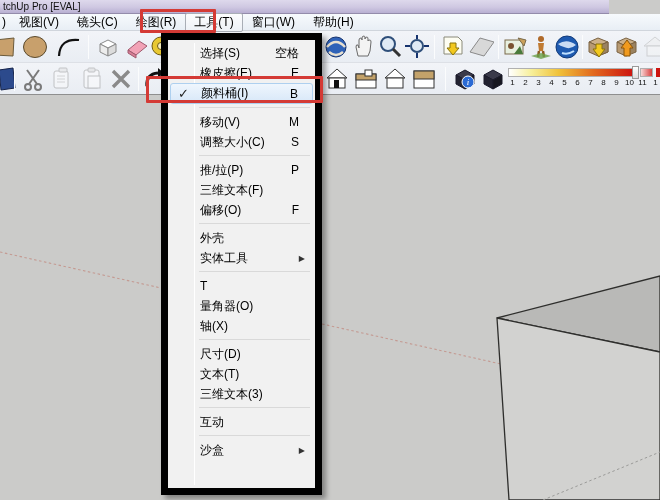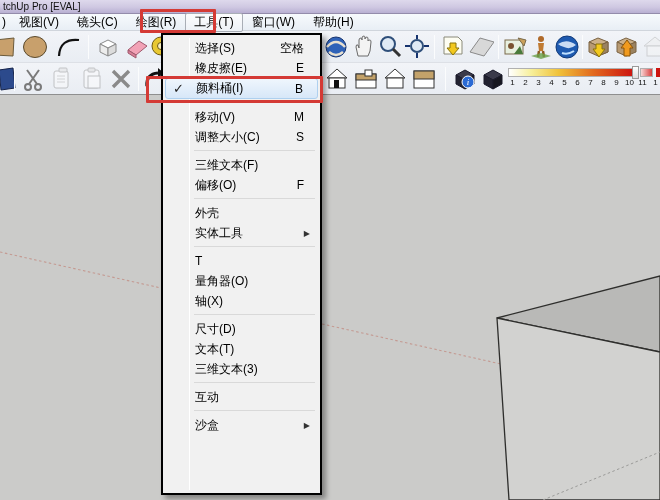--- a/index.html
+++ b/index.html
@@ -4,21 +4,21 @@
 <style>
   * { margin:0; padding:0; box-sizing:border-box; }
   html,body { width:660px; height:500px; overflow:hidden; }
   body {
     font-family:"Liberation Sans","DejaVu Sans",sans-serif;
     position:relative; background:#cbcbc9; font-size:12px; color:#000;
   }
 
   
   .titlebar {
-    position:absolute; left:0; top:0; width:660px; height:14px;
+    position:absolute; left:0; top:0; width:609px; height:14px;
     background:linear-gradient(#ded9ec 0%, #cfc8e2 55%, #b9b0d2 100%);
     border-bottom:1px solid #948cab;
     display:flex; align-items:center; padding-left:3px;
     font-size:10px; color:#111; z-index:5;
   }
 
   
   .menubar {
     position:absolute; left:0; top:14px; width:660px; height:17px;
     background:linear-gradient(#f7fafd, #e8eef5);
@@ -58,21 +58,21 @@
     display:flex; }
   .scale-nums span { width:13px; text-align:center; font-size:8px; color:#111; }
 
   
   .canvas { position:absolute; left:0; top:95px; width:660px; height:405px;
     background:#cbcbc9; z-index:1; }
 
   
   .menu {
     position:absolute; left:161px; top:33px; width:161px; height:462px;
-    background:#f1f1f1; border:2px solid #000000;
+    background:#f1f1f1; border:7px solid #000000;
     box-shadow:4px 4px 5px rgba(0,0,0,.35);
     z-index:20; padding:3px 2px;
   }
   .menu .gutterline { position:absolute; left:26px; top:3px; bottom:3px; width:1px;
     background:#e2e2e2; border-right:1px solid #ffffff; }
   .menu-item { position:relative; height:20px; display:flex; align-items:center;
     padding-left:30px; padding-right:8px; }
   .menu-item .lbl { flex:1 1 auto; white-space:nowrap; }
   .menu-item .sc  { flex:0 0 auto; text-align:right; padding-right:6px; }
   .menu-item .arrow { flex:0 0 auto; font-size:8px; color:#333; }
@@ -374,20 +374,24 @@
     <span class="sc">M</span>
   </div>
   <div class="menu-item">
     <span class="lbl">调整大小(C)</span>
     <span class="sc">S</span>
   </div>
 
   <div class="menu-sep"></div>
 
   <div class="menu-item">
+    <span class="lbl">推/拉(P)</span>
+    <span class="sc">P</span>
+  </div>
+  <div class="menu-item">
     <span class="lbl">三维文本(F)</span>
     <span class="sc"></span>
   </div>
   <div class="menu-item">
     <span class="lbl">偏移(O)</span>
     <span class="sc">F</span>
   </div>
 
   <div class="menu-sep"></div>
 

